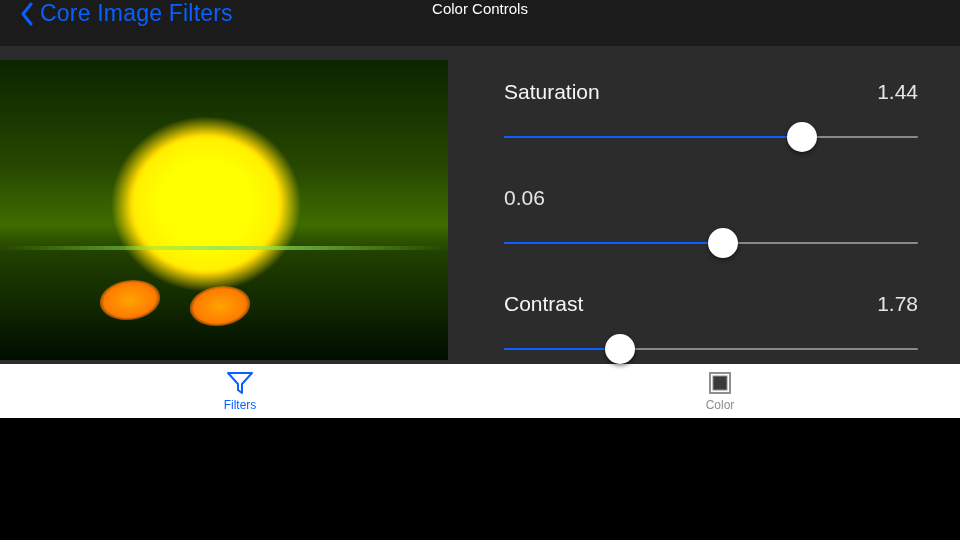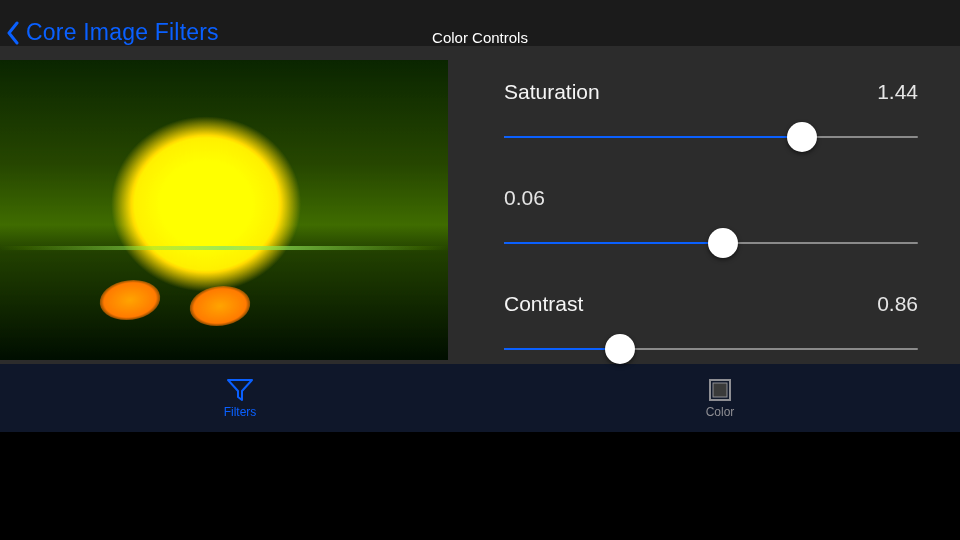--- a/index.html
+++ b/index.html
@@ -2,23 +2,23 @@
 <html><head>
 <meta charset="utf-8">
 <style>
   * { box-sizing: border-box; margin: 0; padding: 0; font-family: -apple-system, "Helvetica Neue", Arial, sans-serif; }
   html, body { width: 960px; height: 540px; background: #000; overflow: hidden; }
 
   .navbar {
     height: 46px;
     background: #1b1b1b;
     display: flex;
-    align-items: flex-end;
+    align-items: flex-start;
     position: relative;
-    padding: 0 6px;
+    padding: 0 20px;
   }
   .back-button {
     display: flex;
     align-items: center;
     color: #0a60ff;
     font-size: 23px;
     font-weight: 300;
     letter-spacing: 0.2px;
     cursor: pointer;
   }
@@ -125,22 +125,22 @@
     top: 0;
     width: 30px;
     height: 30px;
     background: #fff;
     border-radius: 50%;
     box-shadow: 0 2px 4px rgba(0,0,0,0.5), 0 0 1px rgba(0,0,0,0.3);
     transform: translateX(-50%);
   }
 
   .tabbar {
-    height: 68px;
-    background: #0f172a;
+    height: 54px;
+    background: #ffffff;
     display: flex;
   }
   .tab {
     flex: 1;
     display: flex;
     flex-direction: column;
     align-items: center;
     justify-content: center;
     font-size: 12px;
     cursor: pointer;
@@ -194,21 +194,21 @@
       <div class="slider">
         <div class="track"></div>
         <div class="track-filled" style="width:53.00%"></div>
         <div class="thumb" style="left:53.00%"></div>
       </div>
     </div>
 
     <div class="param">
       <div class="param-row">
         <span class="param-label">Contrast</span>
-        <span class="param-value">0.86</span>
+        <span class="param-value">1.78</span>
       </div>
       <div class="slider">
         <div class="track"></div>
         <div class="track-filled" style="width:28.00%"></div>
         <div class="thumb" style="left:28.00%"></div>
       </div>
     </div>
 
   </div>
 </div>

